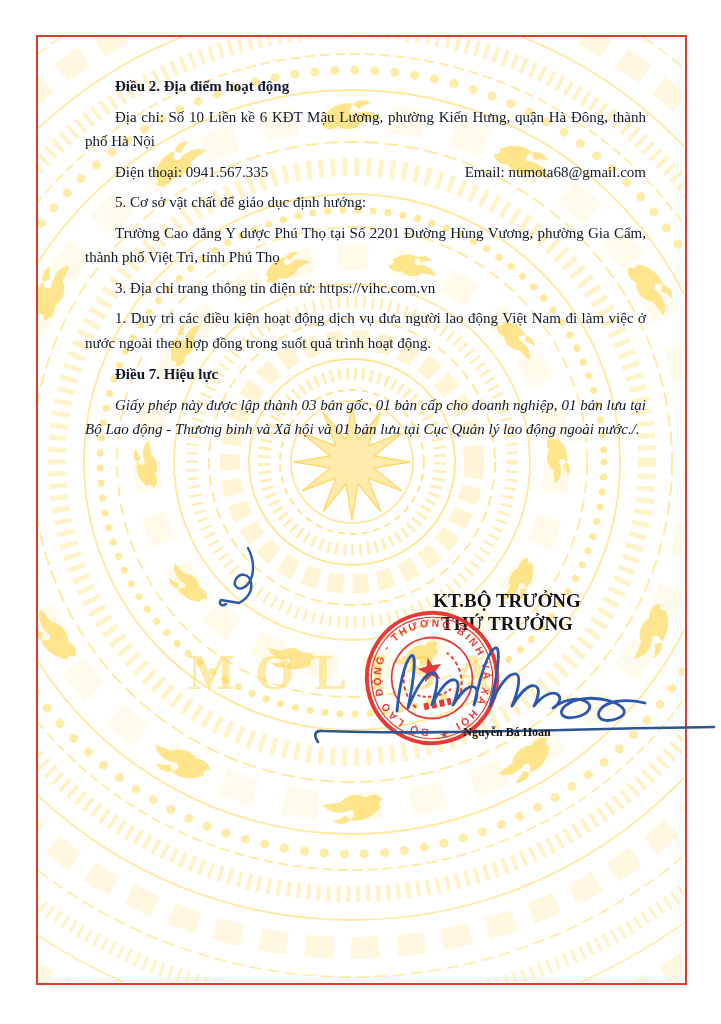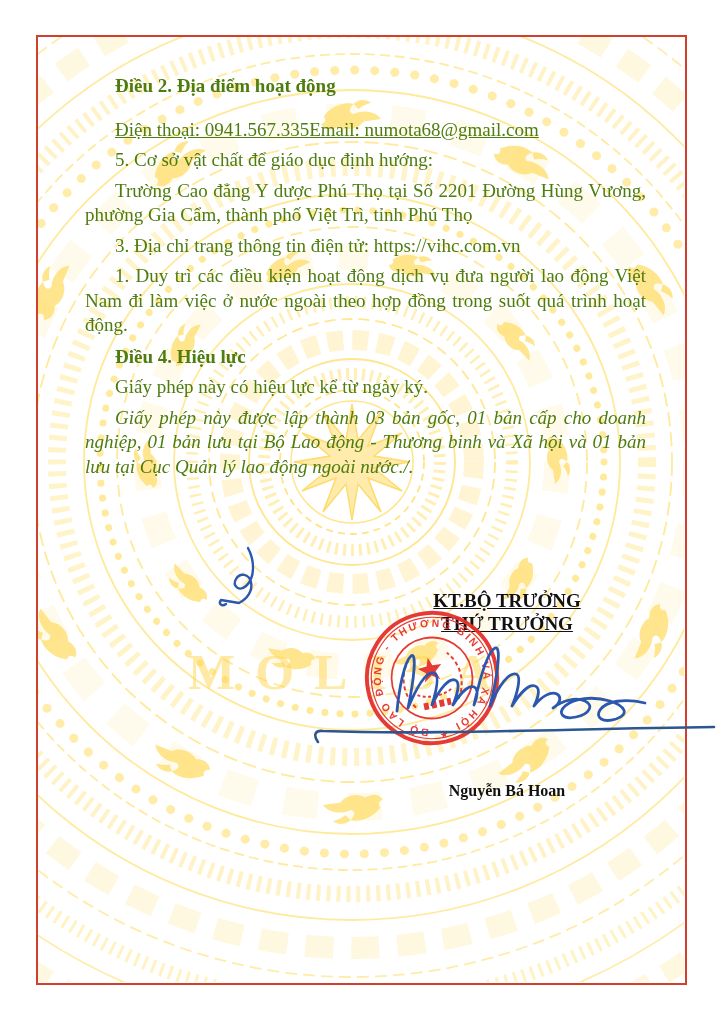--- a/index.html
+++ b/index.html
@@ -8,30 +8,30 @@
   .frame{position:absolute;left:36px;top:35px;width:651px;height:950px;
          border:2.5px solid var(--border_red,#d0402c);box-sizing:border-box;
          overflow:hidden;background:#fff;}
   .pattern{position:absolute;left:0;top:0;width:646px;height:945px;}
   .rg{fill:none;stroke:var(--pattern_yellow,#ffdf70);}
   .dots{stroke-linecap:round;}
   .bird{fill:var(--pattern_yellow,#ffdf70);opacity:.8;}
   .star-c{fill:#ffe9a4;stroke:#ffd75e;stroke-width:1.5;opacity:.9;}
   .molisa{position:absolute;left:150px;top:606px;font-size:50px;font-weight:bold;
           letter-spacing:20px;color:var(--watermark_yellow,#ffd54f);opacity:.5;white-space:nowrap;}
-  .content{position:absolute;left:47px;top:30px;width:561px;color:#4d7c0f;
-           font-size:19px;line-height:24.5px;text-align:justify;}
+  .content{position:absolute;left:47px;top:30px;width:561px;color:#0f172a;
+           font-size:15px;line-height:24.5px;text-align:justify;}
   .content p{margin:6px 0 0 0;text-indent:30px;}
   .content p.h{font-weight:bold;margin-top:7px;}
-  .contact{display:flex;justify-content:flex-start;padding-left:30px;margin-top:19px;text-decoration:underline;}
+  .contact{display:flex;justify-content:space-between;padding-left:30px;margin-top:6px;}
   .ital{font-style:italic;}
   .sig-title{position:absolute;left:399px;top:589px;width:216px;text-align:center;
-             font-weight:bold;font-size:19px;line-height:23px;color:#111;text-decoration:underline;}
-  .signer{position:absolute;left:399px;top:782px;width:216px;text-align:center;
-          font-weight:bold;font-size:16px;color:#111;}
+             font-weight:bold;font-size:19px;line-height:23px;color:#111;}
+  .signer{position:absolute;left:399px;top:725px;width:216px;text-align:center;
+          font-weight:bold;font-size:12px;color:#111;}
   .seal{position:absolute;left:363px;top:609px;width:138px;height:138px;opacity:.95;}
   .seal-stroke{stroke:var(--seal_red,#e5312b);fill:none;}
   .seal-fill{fill:var(--seal_red,#e5312b);}
   .seal-text{fill:var(--seal_red,#e5312b);font-family:"Liberation Sans",sans-serif;
              font-weight:bold;font-size:10.5px;letter-spacing:1.5px;}
   .ink{position:absolute;left:0;top:0;width:721px;height:1024px;pointer-events:none;}
   .ink path{fill:none;stroke-linecap:round;stroke-linejoin:round;}
   .ink-sig{stroke:var(--ink_blue,#2b57ae);stroke-width:2.8px;}
   .ink-fl{stroke:var(--ink_blue,#2b57ae);stroke-width:2.4px;}
   .ink-line{stroke:var(--underline_blue,#2d5690);stroke-width:2.6px;}
@@ -96,30 +96,30 @@
       <use href="#bird" class="bird" transform="rotate(240 314 425) translate(283 62) scale(1.25)"></use>
       <use href="#bird" class="bird" transform="rotate(270 314 425) translate(283 62) scale(1.25)"></use>
       <use href="#bird" class="bird" transform="rotate(300 314 425) translate(283 62) scale(1.25)"></use>
       <use href="#bird" class="bird" transform="rotate(330 314 425) translate(283 62) scale(1.25)"></use>
     </svg>
 
     <div class="molisa">MOLISA</div>
 
     <div class="content">
       <p class="h">Điều 2. Địa điểm hoạt động</p>
+      <p>Địa chỉ: Số 10 Liền kề 6 KĐT Mậu Lương, phường Kiến Hưng, quận Hà Đông, thành phố Hà Nội</p>
       <div class="contact">
         <span>Điện thoại: 0941.567.335</span>
         <span>Email: numota68@gmail.com</span>
       </div>
       <p>5. Cơ sở vật chất để giáo dục định hướng:</p>
       <p>Trường Cao đẳng Y dược Phú Thọ tại Số 2201 Đường Hùng Vương, phường Gia Cẩm, thành phố Việt Trì, tỉnh Phú Thọ</p>
       <p>3. Địa chỉ trang thông tin điện tử: https://vihc.com.vn</p>
       <p>1. Duy trì các điều kiện hoạt động dịch vụ đưa người lao động Việt Nam đi làm việc ở nước ngoài theo hợp đồng trong suốt quá trình hoạt động.</p>
-      <p class="h">Điều 4. Hiệu lực</p>
-      <p>Giấy phép này có hiệu lực kể từ ngày ký.</p>
+      <p class="h">Điều 7. Hiệu lực</p>
       <p class="ital">Giấy phép này được lập thành 03 bản gốc, 01 bản cấp cho doanh nghiệp, 01 bản lưu tại Bộ Lao động - Thương binh và Xã hội và 01 bản lưu tại Cục Quản lý lao động ngoài nước./.</p>
     </div>
   </div>
 
   <div class="sig-title">
     <div>KT.BỘ TRƯỞNG</div>
     <div>THỨ TRƯỞNG</div>
   </div>
 
   <svg class="seal" viewBox="0 0 140 140" aria-hidden="true">

